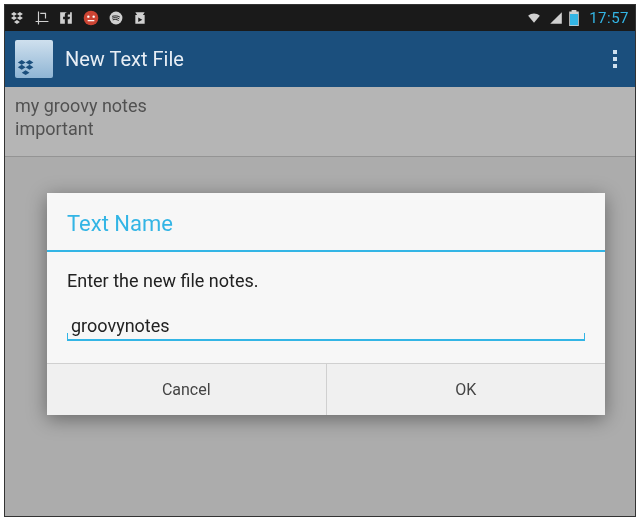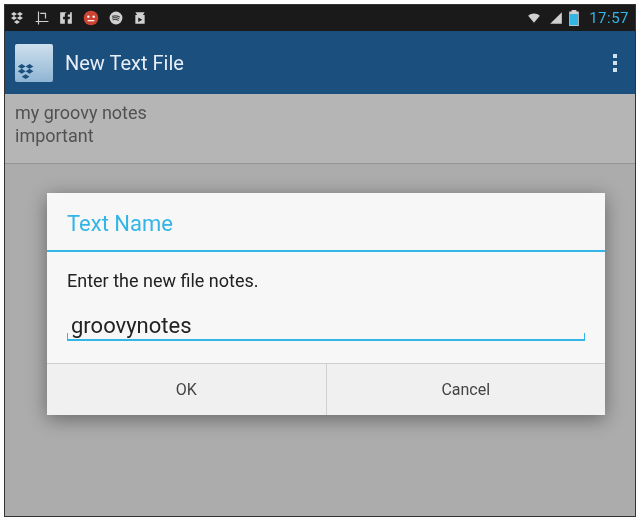--- a/index.html
+++ b/index.html
@@ -31,21 +31,21 @@
       font-size: 13px;
       padding: 0 6px;
     }
     .status-left { display: flex; gap: 10px; align-items: center; flex: 1; }
     .status-right { display: flex; gap: 6px; align-items: center; }
     .status-left svg, .status-right svg { fill: #d0d0d0; }
     .time { color: #33b5e5; font-size: 15px; letter-spacing: 0.5px; margin-left: 4px; }
 
     
     .action-bar {
-      height: 63px;
+      height: 56px;
       background: #1b4f7d;
       display: flex;
       align-items: center;
       padding: 0 10px;
       color: #fff;
       font-size: 20px;
       font-weight: 400;
     }
     .app-icon {
       width: 38px; height: 38px;
@@ -108,21 +108,21 @@
       color: #222;
     }
     .dlg-input-wrap { padding: 10px 20px 22px; }
     .dlg-input {
       width: 100%;
       border: none;
       border-bottom: 2px solid #33b5e5;
       border-left: 1px solid #33b5e5;
       border-right: 1px solid #33b5e5;
       padding: 6px 4px 4px;
-      font-size: 22px;
+      font-size: 18px;
       font-family: inherit;
       background: transparent;
       outline: none;
       color: #222;
       height: 32px;
     }
     
     .dlg-input {
       background-image:
         linear-gradient(#33b5e5,#33b5e5),
@@ -227,18 +227,18 @@
   </div>
 
   <div class="dialog">
     <div class="dlg-title">Text Name</div>
     <div class="dlg-sep"></div>
     <div class="dlg-msg">Enter the new file notes.</div>
     <div class="dlg-input-wrap">
       <input class="dlg-input" type="text" value="groovynotes" style="">
     </div>
     <div class="dlg-buttons">
+      <div class="dlg-btn">Cancel</div>
       <div class="dlg-btn">OK</div>
-      <div class="dlg-btn">Cancel</div>
     </div>
   </div>
 
 </div>
 
 </body></html>

